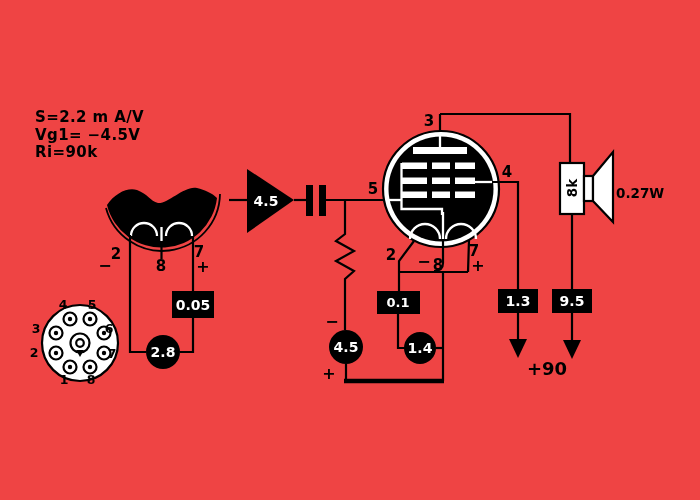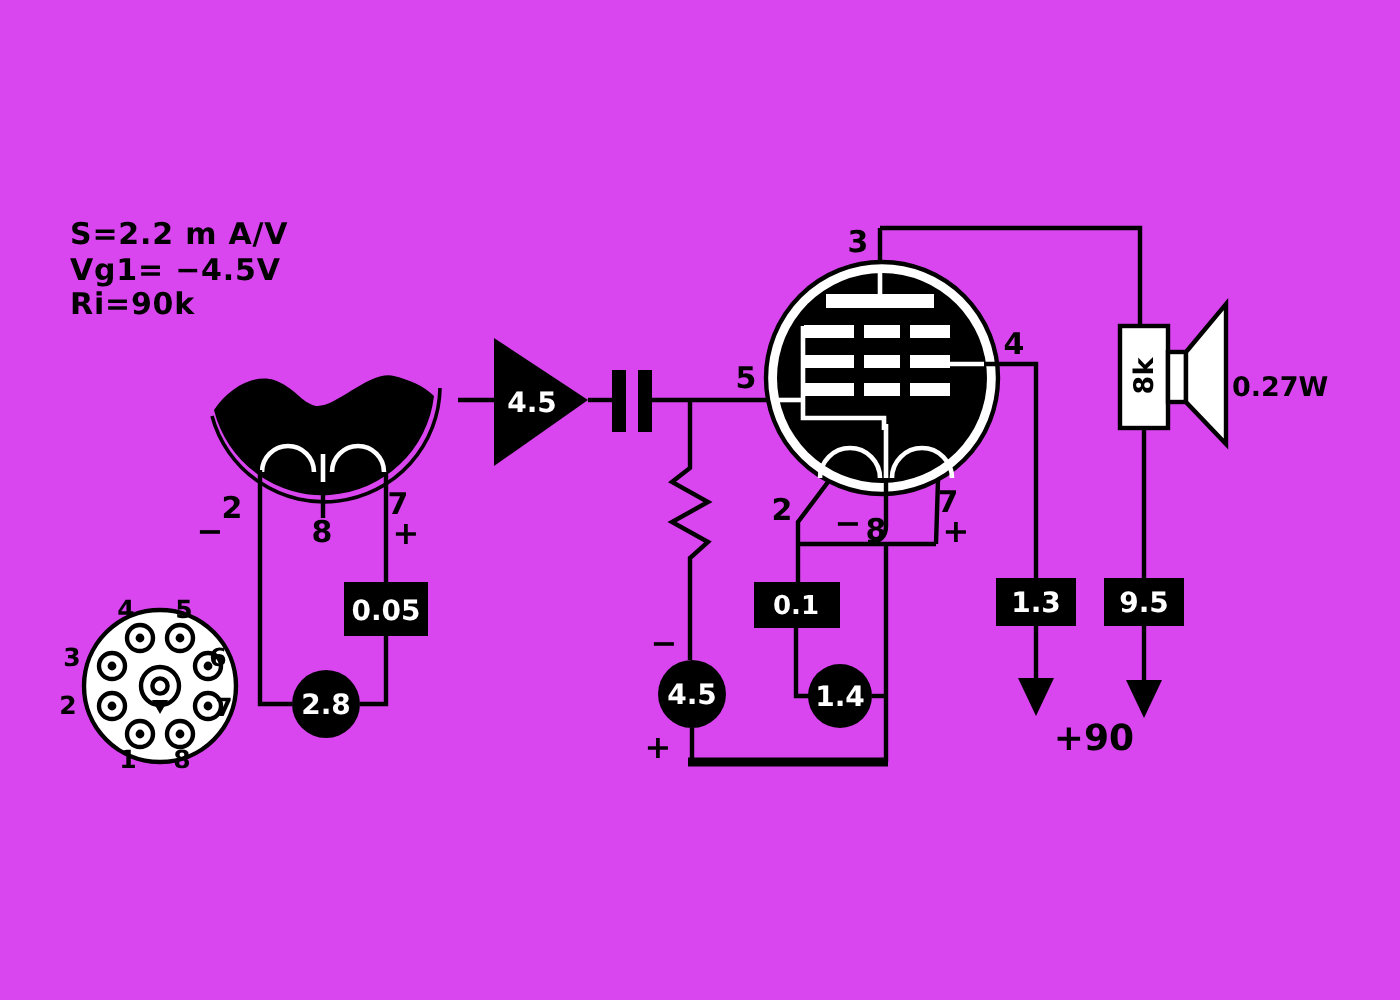--- a/index.html
+++ b/index.html
@@ -1,16 +1,16 @@
 <!DOCTYPE html>
 <html><head>
 <meta charset="utf-8">
 <style>
   html,body{margin:0;padding:0;background:#ffffff;}
-  .page{position:relative;width:700px;height:500px;background:#d946ef;overflow:hidden;}
+  .page{position:relative;width:700px;height:500px;background:#ef4444;overflow:hidden;}
   svg{display:block;}
   svg text{font-family:"DejaVu Sans","Liberation Sans",sans-serif;font-weight:700;fill:#000;}
   .params{font-size:15px;letter-spacing:.4px;}
   .lbl{font-size:15px;}
   .sign{font-size:16px;}
   .sm{font-size:12.5px;}
   .val{font-size:14px;fill:#fff;text-anchor:middle;}
   .val-sm{font-size:13px;fill:#fff;text-anchor:middle;}
   .ann{font-size:13.5px;}
   .supply{font-size:18px;}

